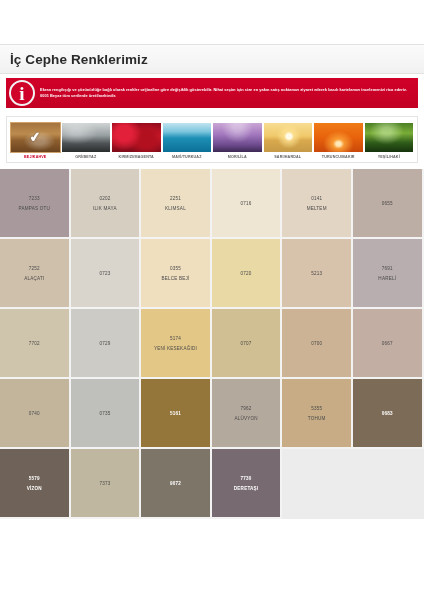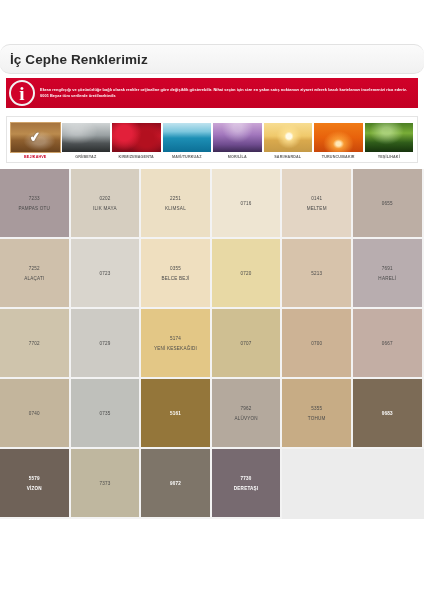--- a/index.html
+++ b/index.html
@@ -22,21 +22,20 @@
 
   
   .title-bar {
     height: 30px;
     background: linear-gradient(#fbfbfb, #f1f1f1);
     border-top: 1px solid #e2e2e2;
     border-bottom: 1px solid #e2e2e2;
     display: flex;
     align-items: center;
     padding-left: 10px;
-    border-radius: 10px;
   }
   .title-bar h1 {
     font-size: 13.5px;
     font-weight: bold;
     color: #2b2b2b;
     letter-spacing: 0.1px;
   }
 
   
   .notice-wrap {

